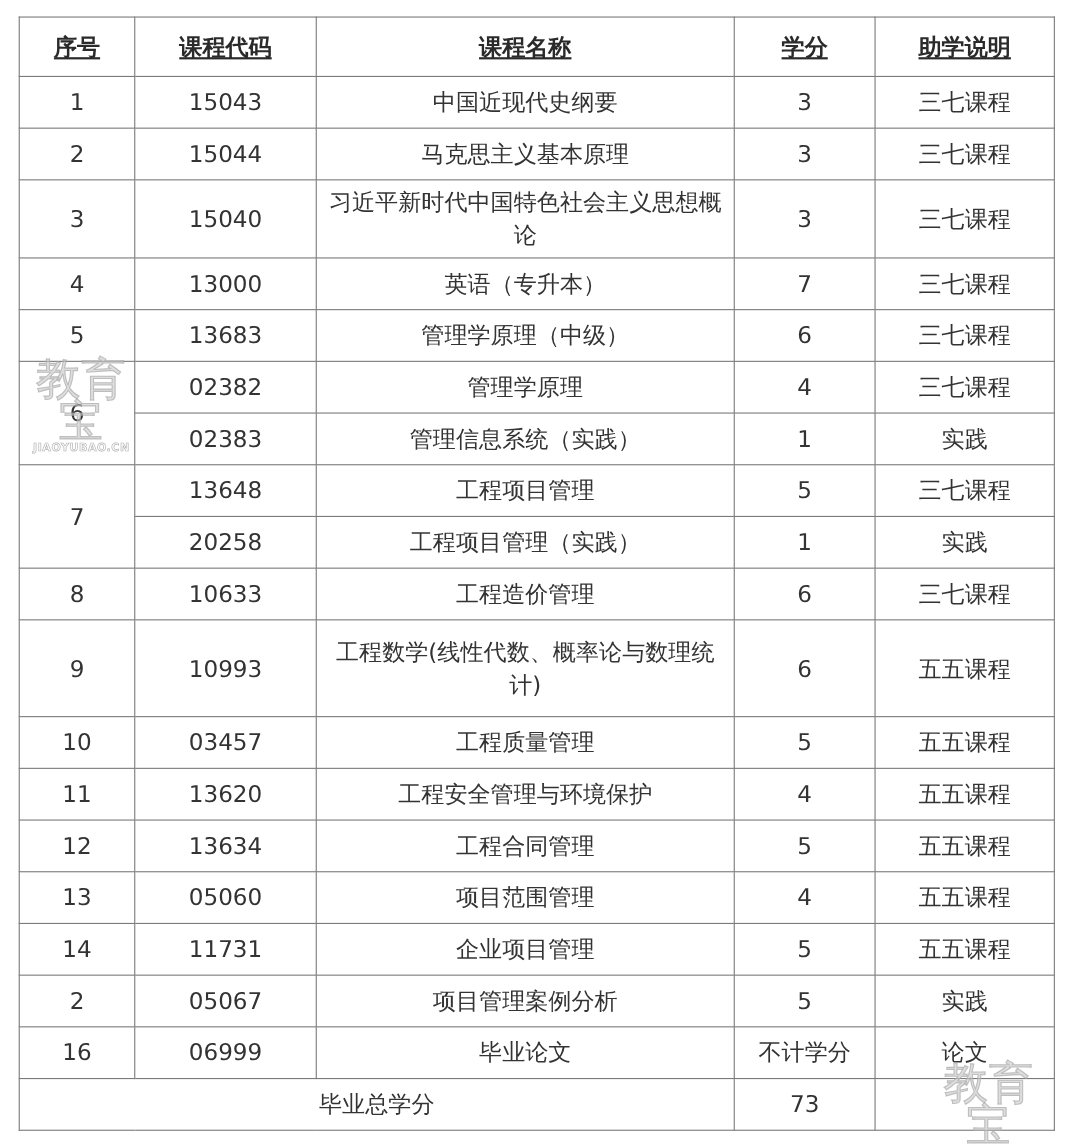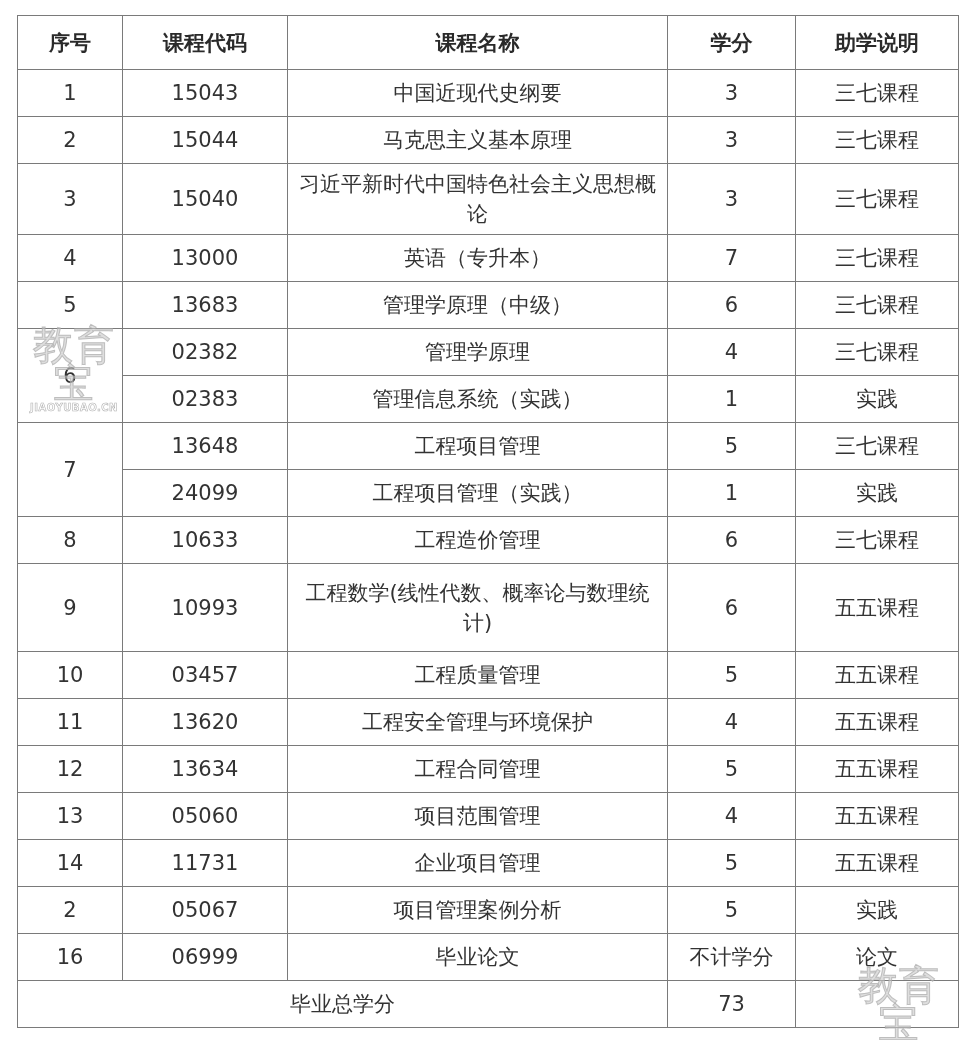--- a/index.html
+++ b/index.html
@@ -3,21 +3,21 @@
 <meta charset="utf-8">
 <style>
   html, body { margin:0; padding:0; background:#ffffff; }
   body { width:974px; height:1040px; position:relative; overflow:hidden;
          font-family: "DejaVu Sans", "Liberation Sans", sans-serif; color:#333333; }
   table.curriculum { position:absolute; left:17px; top:15px; width:941px;
          border-collapse:collapse; table-layout:fixed; }
   table.curriculum td, table.curriculum th {
          border:1.5px solid #7a7a7a; text-align:center; vertical-align:middle;
          font-size:21px; line-height:30px; padding:0 6px; font-weight:normal; }
-  table.curriculum th { font-weight:bold; color:#2a2a2a; height:53px; }
+  table.curriculum th { font-weight:bold; color:#2a2a2a; height:53px;text-decoration:underline; }
   tr.r47 td { height:46px; }
   tr.r71 td { height:70px; }
   tr.r88 td { height:87px; }
   .watermark { position:absolute; color:rgba(180,180,180,0.55); pointer-events:none;
          text-align:center; }
   .watermark .wm-cn { font-size:40px; font-weight:normal; letter-spacing:1px; line-height:38px;
          color:rgba(200,200,200,0.6); -webkit-text-stroke:1px rgba(170,170,170,0.7); }
   .watermark .wm-en { font-size:10px; letter-spacing:0.5px; line-height:12px; font-weight:bold;
          color:rgba(255,255,255,0.4);text-align:center; -webkit-text-stroke:0.6px rgba(160,160,160,0.8); }
 </style>
@@ -91,21 +91,21 @@
       <td>实践</td>
     </tr>
     <tr class="r47">
       <td rowspan="2">7</td>
       <td>13648</td>
       <td>工程项目管理</td>
       <td>5</td>
       <td>三七课程</td>
     </tr>
     <tr class="r47">
-      <td>24099</td>
+      <td>20258</td>
       <td>工程项目管理（实践）</td>
       <td>1</td>
       <td>实践</td>
     </tr>
     <tr class="r47">
       <td>8</td>
       <td>10633</td>
       <td>工程造价管理</td>
       <td>6</td>
       <td>三七课程</td>

